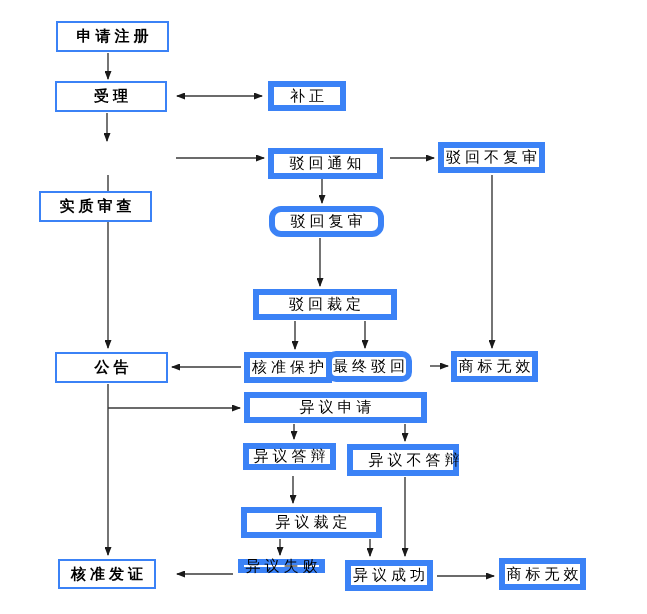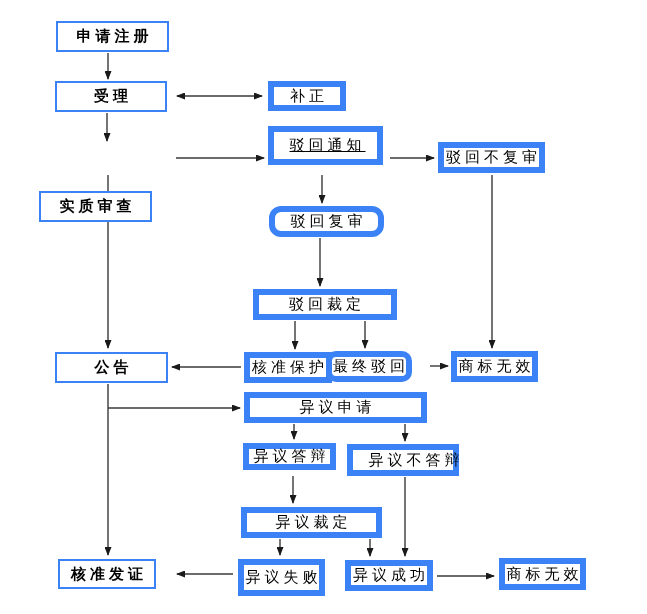--- a/index.html
+++ b/index.html
@@ -81,30 +81,30 @@
     <line x1="370" y1="539" x2="370" y2="556" marker-end="url(#arr)"></line>
     <line x1="405" y1="477" x2="405" y2="556" marker-end="url(#arr)"></line>
     <line x1="233" y1="574" x2="177" y2="574" marker-end="url(#arr)"></line>
     <line x1="437" y1="576" x2="494" y2="576" marker-end="url(#arr)"></line>
   </svg>
 
   <div class="node emphasis" style="left:56px;  top:21px;  width:113px; height:31px;">申请注册</div>
   <div class="node emphasis" style="left:55px;  top:81px;  width:112px; height:31px;">受理</div>
   <div class="node" style="left:268px; top:81px;  width:78px;  height:30px;">补正</div>
   <div class="node emphasis" style="left:39px;  top:143px; width:113px; height:31px;margin-top:48px;">实质审查</div>
-  <div class="node" style="left:268px; top:126px; width:115px; height:39px;text-decoration:underline;">驳回通知</div>
+  <div class="node" style="left:268px; top:148px; width:115px; height:31px;">驳回通知</div>
   <div class="node" style="left:438px; top:142px; width:107px; height:31px;">驳回不复审</div>
   <div class="node" style="left:269px; top:206px; width:115px; height:31px;border-radius:12px;">驳回复审</div>
   <div class="node" style="left:253px; top:289px; width:144px; height:31px;">驳回裁定</div>
   <div class="node emphasis" style="left:55px;  top:352px; width:113px; height:31px;text-align:right;">公告</div>
   <div class="node" style="left:244px; top:352px; width:88px;  height:31px;">核准保护</div>
   <div class="node" style="left:326px; top:351px; width:86px;  height:31px;border-radius:10px;">最终驳回</div>
   <div class="node" style="left:451px; top:351px; width:87px;  height:31px;">商标无效</div>
   <div class="node" style="left:244px; top:392px; width:183px; height:31px;">异议申请</div>
   <div class="node" style="left:243px; top:443px; width:93px;  height:27px;">异议答辩</div>
   <div class="node" style="left:347px; top:444px; width:112px; height:32px;padding-left:22px;">异议不答辩</div>
   <div class="node" style="left:241px; top:507px; width:141px; height:31px;">异议裁定</div>
   <div class="node emphasis" style="left:58px;  top:559px; width:98px; height:30px;">核准发证</div>
-  <div class="node" style="left:238px; top:559px; width:87px;  height:37px;">异议失败</div>
+  <div class="node" style="left:238px; top:559px; width:87px;  height:14px;">异议失败</div>
   <div class="node" style="left:345px; top:560px; width:88px;  height:31px;">异议成功</div>
   <div class="node" style="left:499px; top:558px; width:87px;  height:32px;">商标无效</div>
 
 </div>
 
 </body></html>

